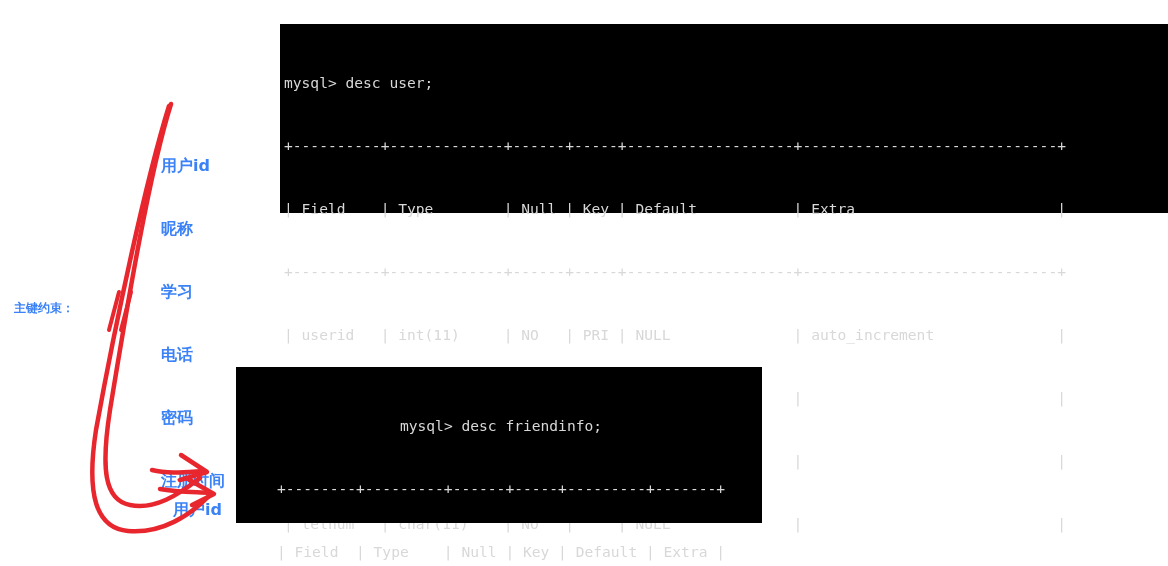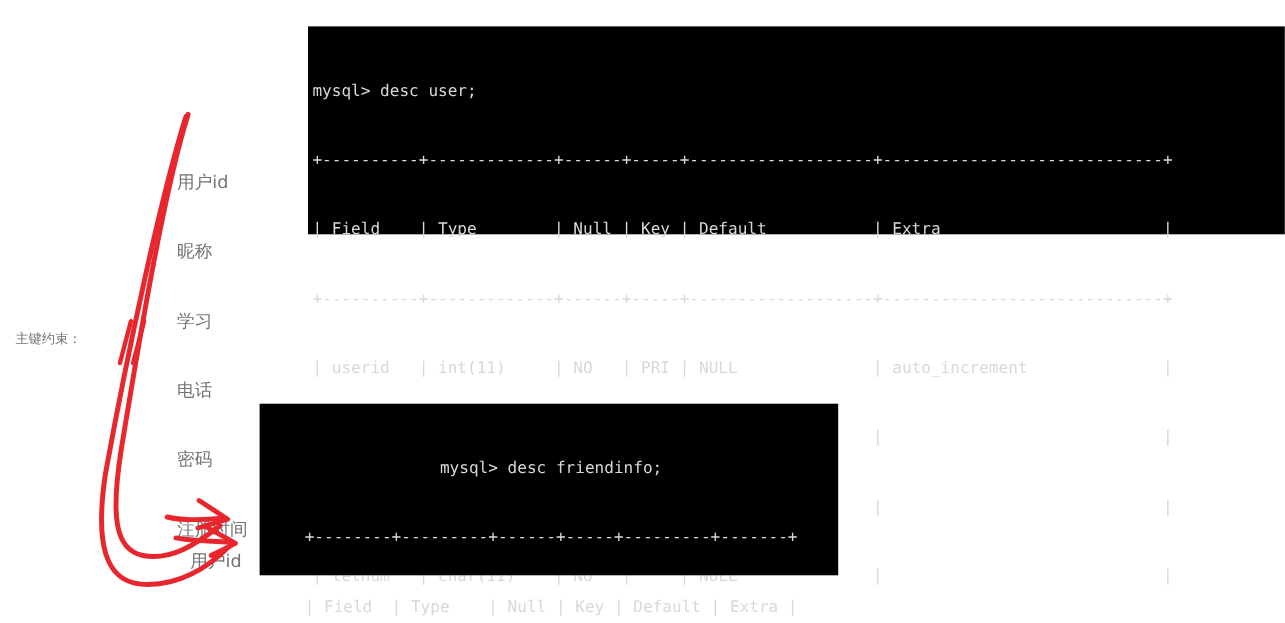--- a/index.html
+++ b/index.html
@@ -39,23 +39,23 @@
     width: 526px;
     height: 156px;
     text-align: center;
   }
   .term-line {
     display: block;
     height: 21px;
   }
   .annotation {
     position: absolute;
-    color: #737373;
+    color: #3b82f6;
     font-family: "DejaVu Sans", "Liberation Sans", sans-serif;
-    font-weight: normal;
+    font-weight: bold;
     font-size: 16px;
     line-height: 21px;
     white-space: pre;
   }
   #label-col-user {
     left: 161px;
     top: 113px;
     text-align: left;
   }
   #label-col-user .ann-row {

